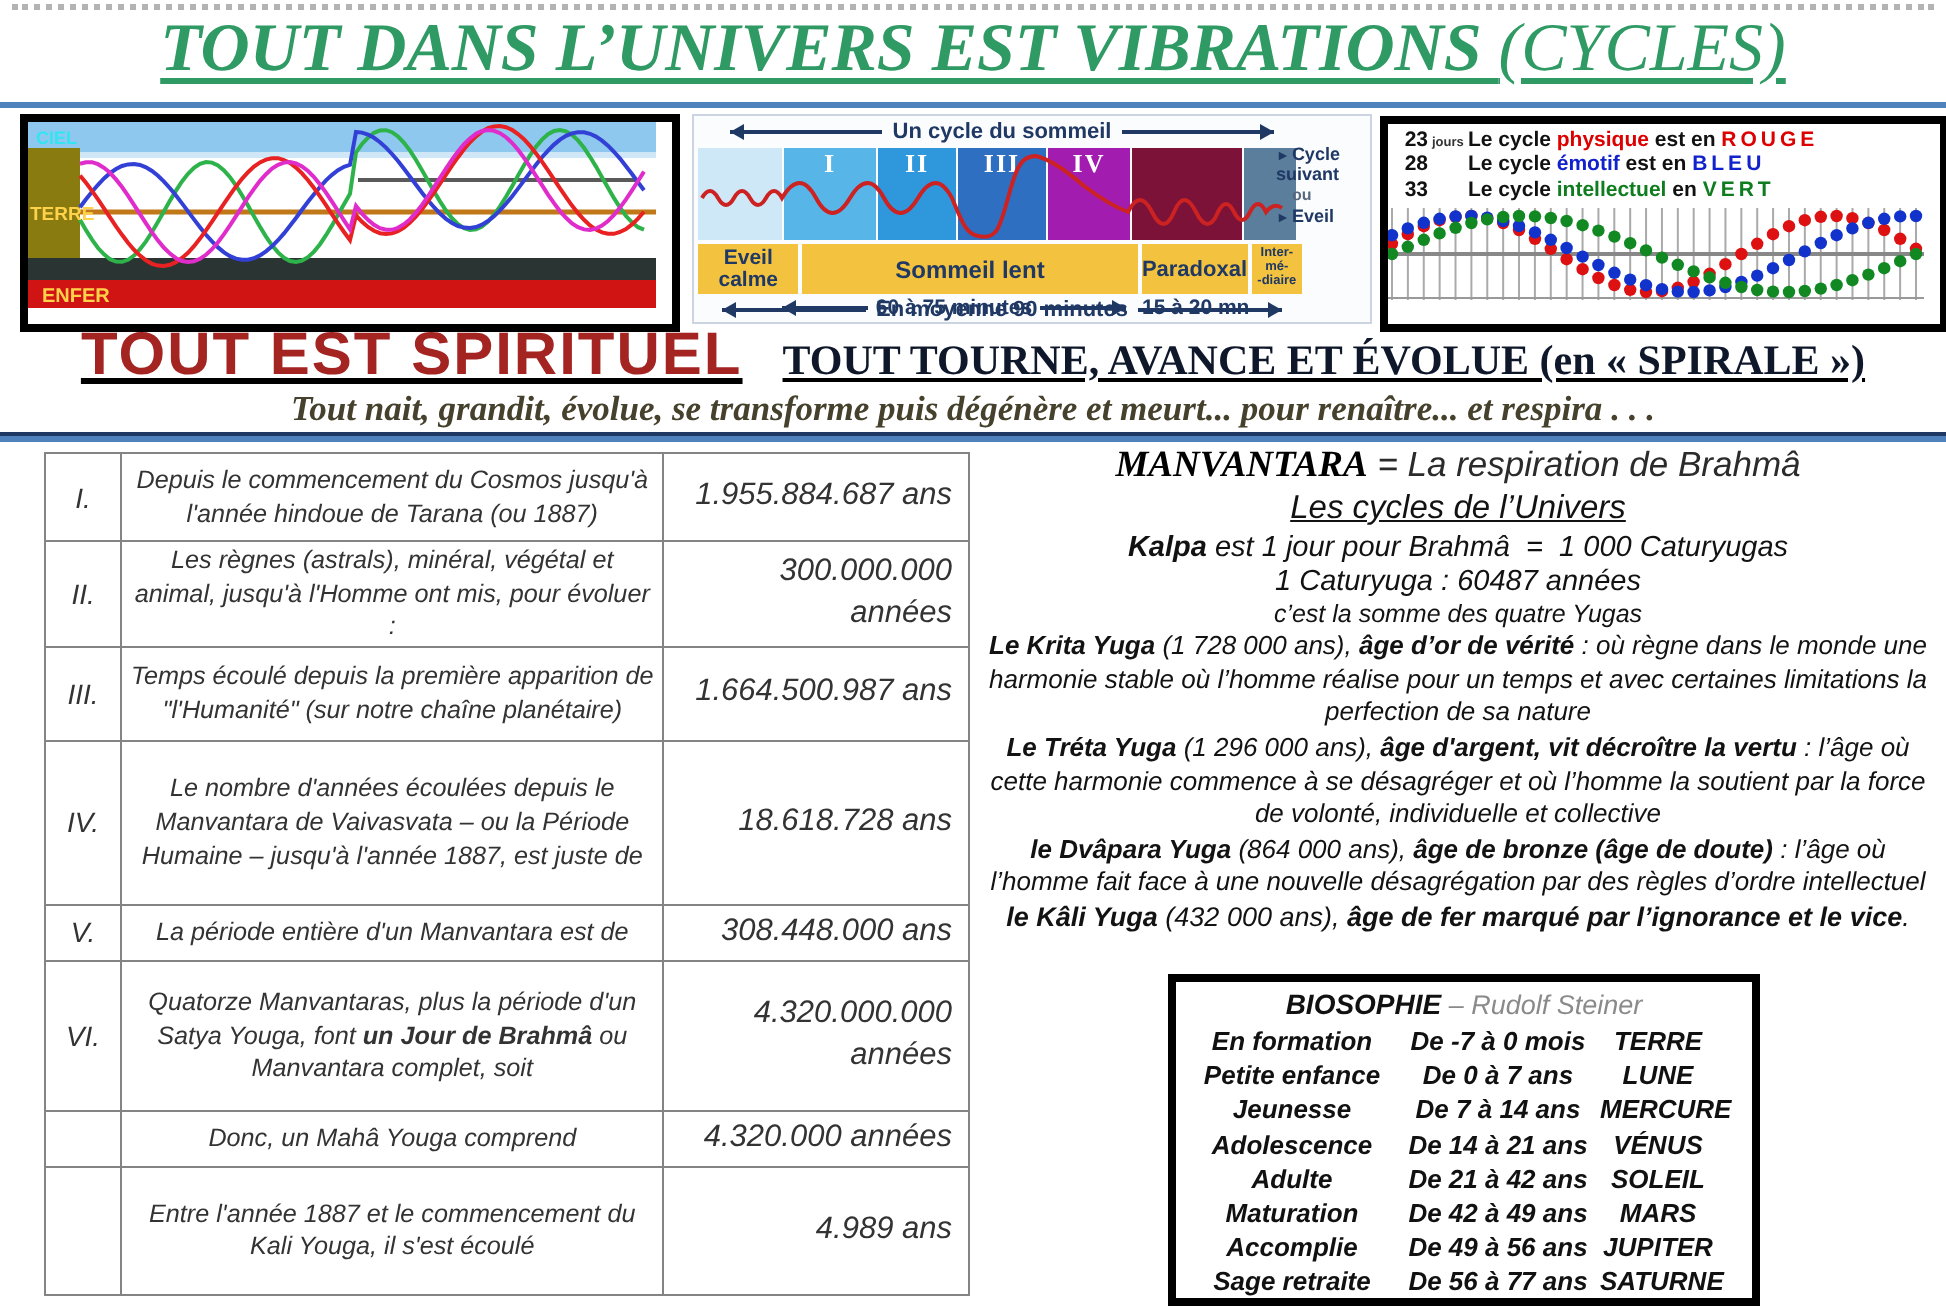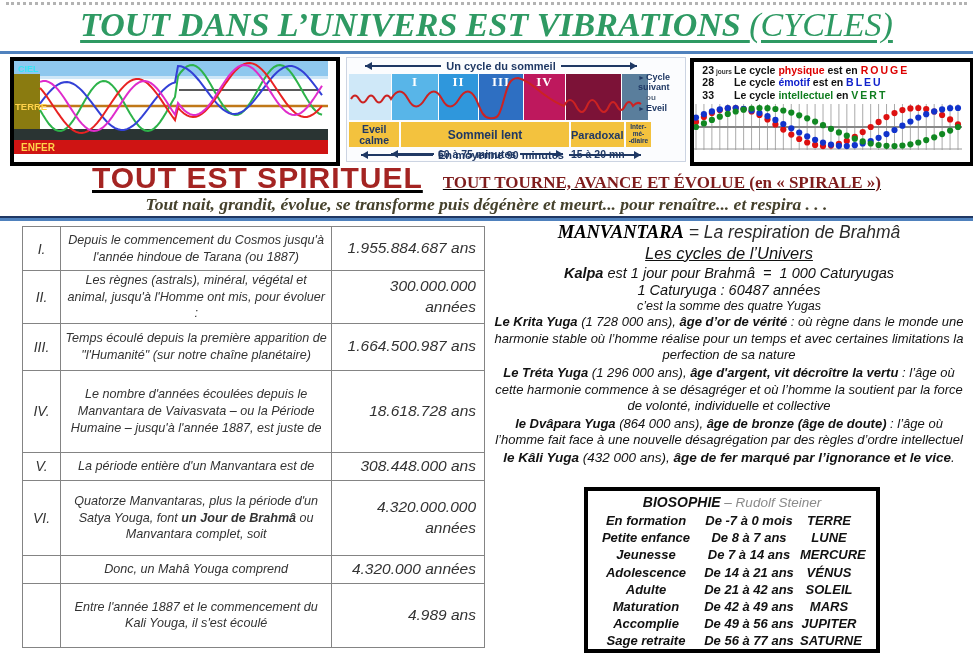--- a/index.html
+++ b/index.html
@@ -31,21 +31,21 @@
     border-left:7px solid #1f3864;border-top:4px solid transparent;border-bottom:4px solid transparent;}
   #sleep-header{position:absolute;left:18px;top:1px;width:272px;height:14px;font-size:11px;}
   #sleep-header span{padding:0 5px;}
   #sleep-stages{position:absolute;left:2px;top:16px;width:300px;height:46px;display:flex;gap:1px;}
   .stage{height:100%;text-align:center;color:#fff;
     font-family:"Liberation Serif",serif;font-weight:bold;font-size:13px;letter-spacing:1px;}
   .st-eveil{width:42px;background:#cfe8f8;}
   .st-1{width:46px;background:#58b5e8;}
   .st-2{width:39px;background:#2f97dc;}
   .st-3{width:44px;background:#2e6fc2;}
-  .st-4{width:41px;background:#be185d;}
+  .st-4{width:41px;background:#a21caf;}
   .st-par{width:55px;background:#7c1237;}
   .st-int{width:26px;background:#5a7e9c;}
   #sleep-wave{position:absolute;left:2px;top:16px;width:300px;height:46px;pointer-events:none;}
   #sleep-bands{position:absolute;left:2px;top:64px;width:302px;height:25px;display:flex;gap:2px;
     color:#1f3864;font-weight:bold;text-align:center;}
   .band{background:#f3c23e;display:flex;align-items:center;justify-content:center;}
   .band-eveil{width:52px;font-size:10.5px;line-height:1;}
   .band-lent{width:173px;font-size:12px;}
   .band-par{width:55px;font-size:11px;}
   .band-int{width:26px;font-size:6.5px;line-height:1.05;white-space:pre-line;}
@@ -70,21 +70,21 @@
   .leg-unit{width:18px;font-size:6.5px;color:#333;}
   .c-red{color:#dd0000;} .c-blue{color:#1122cc;} .c-green{color:#0f7d1f;}
   .sp{letter-spacing:2px;}
   #bio-svg{display:block;margin-top:1px;}
 
   
   #spiritual-row{position:absolute;top:161px;left:0;width:100%;display:flex;justify-content:center;
     align-items:baseline;gap:20px;text-decoration:underline;}
   #spirit-big{font-size:30px;font-weight:bold;letter-spacing:1px;color:#a42422;
     font-family:"Liberation Sans",sans-serif;}
-  #spirit-sub{font-size:17px;font-weight:bold;color:#7f1d1d;font-family:"Liberation Serif",serif;text-align:center;}
+  #spirit-sub{font-size:21px;font-weight:bold;color:#0f172a;font-family:"Liberation Serif",serif;text-align:center;}
   #tagline{position:absolute;top:194px;left:0;width:100%;text-align:center;
     font-family:"Liberation Serif",serif;font-style:italic;font-weight:600;font-size:17.5px;color:#45412c;}
   #divider{position:absolute;top:216px;left:0;width:973px;height:5px;
     background:linear-gradient(#203864 0 38%,#4f81bd 38% 100%);}
 
   
   #yuga-table{position:absolute;left:22px;top:226px;border-collapse:collapse;width:463px;
     font-style:italic;color:#333;}
   #yuga-table td{border:1.4px solid #848484;padding:1px 4px;}
   .col-num{width:30px;text-align:center;font-size:14px;}
@@ -428,21 +428,21 @@
     <div id="bios-title">
       <b>BIOSOPHIE</b><span class="gray"> – Rudolf Steiner</span>
     </div>
     <div class="bios-row">
       <span>En formation</span>
         <span>De -7 à 0 mois</span>
         <span>TERRE</span>
     </div>
     <div class="bios-row">
       <span>Petite enfance</span>
-        <span>De 8 à 7 ans</span>
+        <span>De 0 à 7 ans</span>
         <span>LUNE</span>
     </div>
     <div class="bios-row">
       <span>Jeunesse</span>
         <span>De 7 à 14 ans</span>
         <span>MERCURE</span>
     </div>
     <div class="bios-row">
       <span>Adolescence</span>
         <span>De 14 à 21 ans</span>

